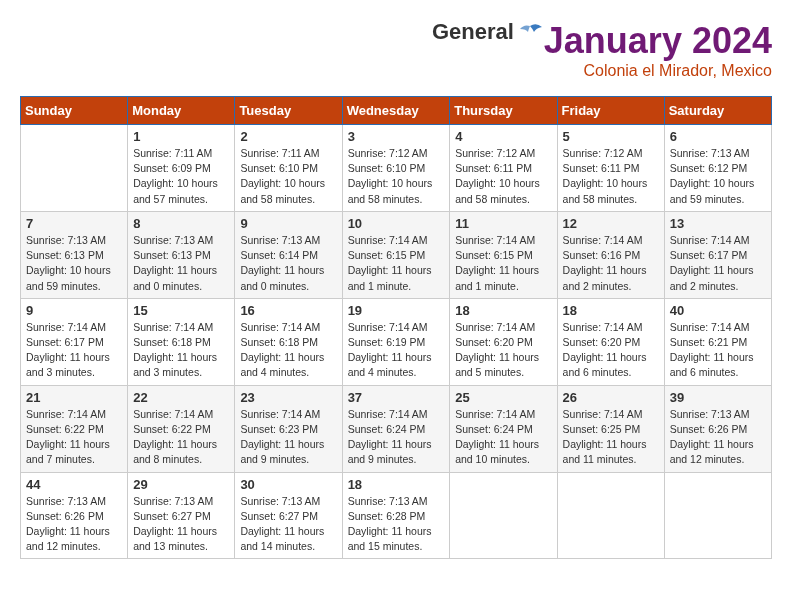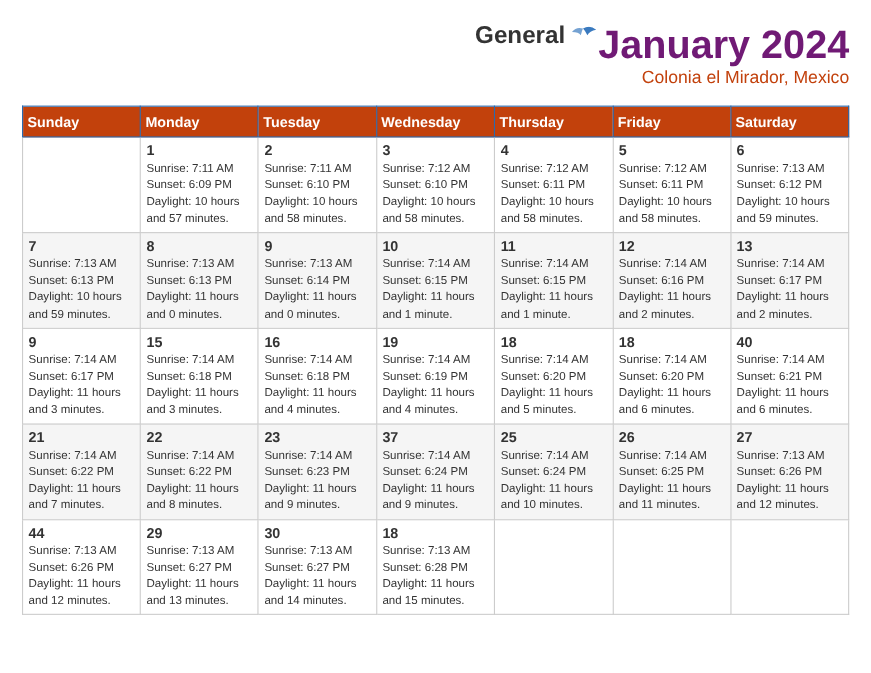--- a/index.html
+++ b/index.html
@@ -297,21 +297,21 @@
 and 10 minutes.</div>
         </td>
         <td>
           <span class="day-num">26</span>
           <div class="day-info" style="white-space: pre-line;">Sunrise: 7:14 AM
 Sunset: 6:25 PM
 Daylight: 11 hours
 and 11 minutes.</div>
         </td>
         <td>
-          <span class="day-num">27</span>
+          <span class="day-num">39</span>
           <div class="day-info" style="white-space: pre-line;">Sunrise: 7:13 AM
 Sunset: 6:26 PM
 Daylight: 11 hours
 and 12 minutes.</div>
         </td>
       </tr>
       <tr>
         <td>
           <span class="day-num">44</span>
           <div class="day-info" style="white-space: pre-line;">Sunrise: 7:13 AM

